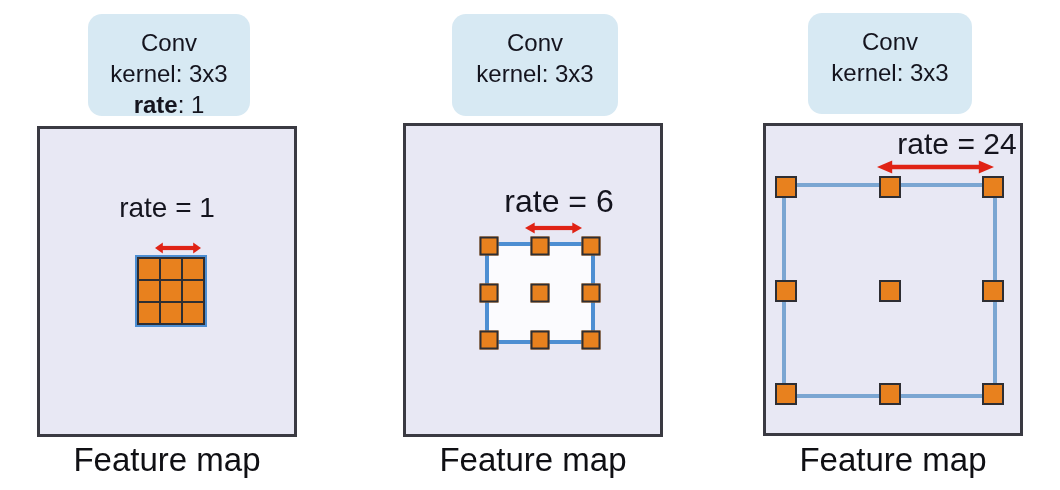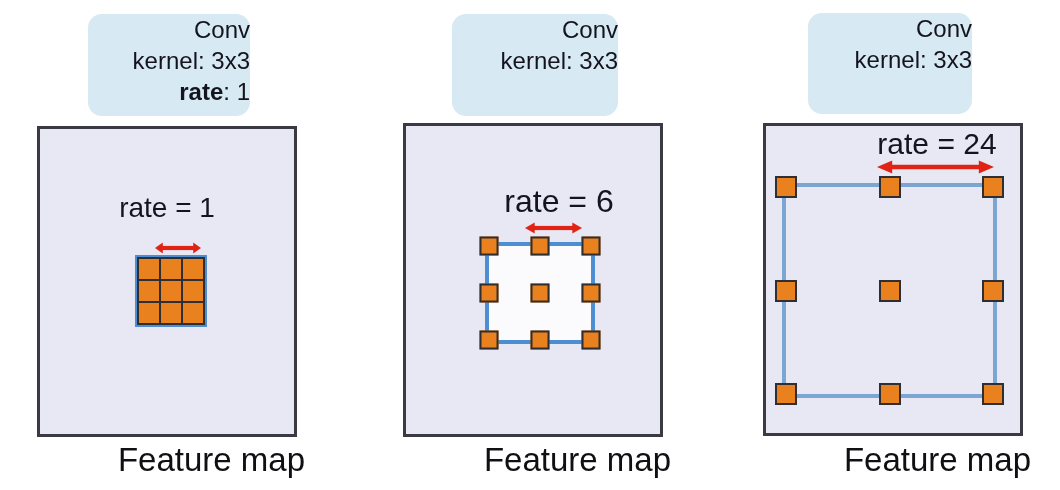--- a/index.html
+++ b/index.html
@@ -15,45 +15,45 @@
 
   .panel { position: absolute; top: 0; width: 280px; height: 490px; }
   #panel1 { left: 30px; }
   #panel2 { left: 396px; }
   #panel3 { left: 756px; }
 
   .label-box {
     position: absolute;
     background: var(--label-box-bg, #d7e9f3);
     border-radius: 14px;
-    text-align: right;
+    text-align: center;
     font-size: 24px;
     line-height: 31px;
     color: var(--ink, #14141e);
-    padding-top: 0;
+    padding-top: 13px;
     box-sizing: border-box;
   }
   .label-box b { font-weight: bold; }
 
   .fmap {
     position: absolute;
     background: var(--feature-map-bg, #e8e8f4);
     border: 3px solid var(--box-border, #3a3a42);
     box-sizing: border-box;
   }
 
   .rate-note {
     position: absolute;
     text-align: center;
     color: var(--ink, #14141e);
     white-space: nowrap;
   }
   #panel1 .rate-note { left: 7px;   top: 192px; width: 260px; font-size: 28px; }
   #panel2 .rate-note { left: 103px; top: 183px; width: 120px; font-size: 32px; }
-  #panel3 .rate-note { left: 116px; top: 127px; width: 130px; font-size: 30px; }
+  #panel3 .rate-note { left: 136px; top: 127px; width: 130px; font-size: 30px; }
 
   .arrow { position: absolute; }
   .arrow polygon, .arrow rect { fill: var(--arrow-red, #e02315); }
   #panel1 .arrow { left: 125px; top: 241px; width: 46px;  height: 14px; }
   #panel2 .arrow { left: 129px; top: 221px; width: 57px;  height: 14px; }
   #panel3 .arrow { left: 121px; top: 159px; width: 117px; height: 16px; }
 
   
   .dense-grid {
     position: absolute;
@@ -87,22 +87,22 @@
     border: 2px solid var(--cell-border, #2e2e33);
     box-sizing: border-box;
     transform: translate(-50%, -50%);
   }
   #panel3 .dot { width: 22px; height: 22px; }
   .c0 { left: 0; } .c1 { left: 50%; } .c2 { left: 100%; }
   .r0 { top: 0; }  .r1 { top: 50%; }  .r2 { top: 100%; }
 
   .caption {
     position: absolute;
-    left: 15px; top: 441px; width: 260px;
-    text-align: right;
+    left: 7px; top: 441px; width: 260px;
+    text-align: center;
     font-size: 33px;
     color: #101014;
   }
 
   #panel1 .label-box { left: 58px; top: 14px; width: 162px; height: 102px; }
   #panel1 .fmap      { left: 7px; top: 126px; width: 260px; height: 311px; }
 
   #panel2 .label-box { left: 56px; top: 14px; width: 166px; height: 102px; }
   #panel2 .fmap      { left: 7px; top: 123px; width: 260px; height: 314px; }
 

